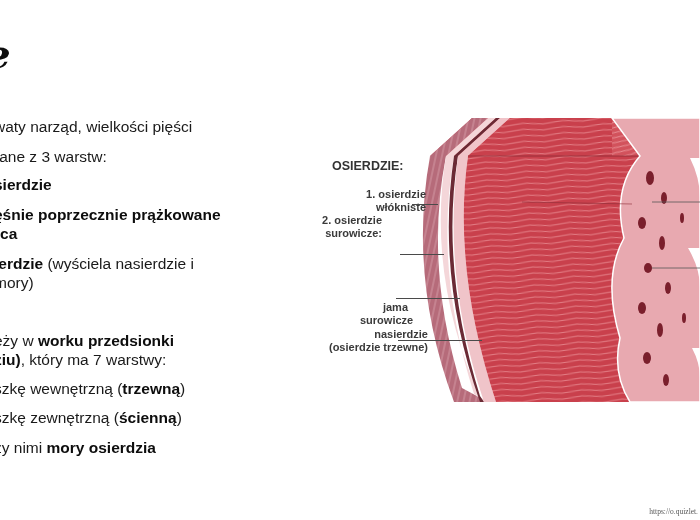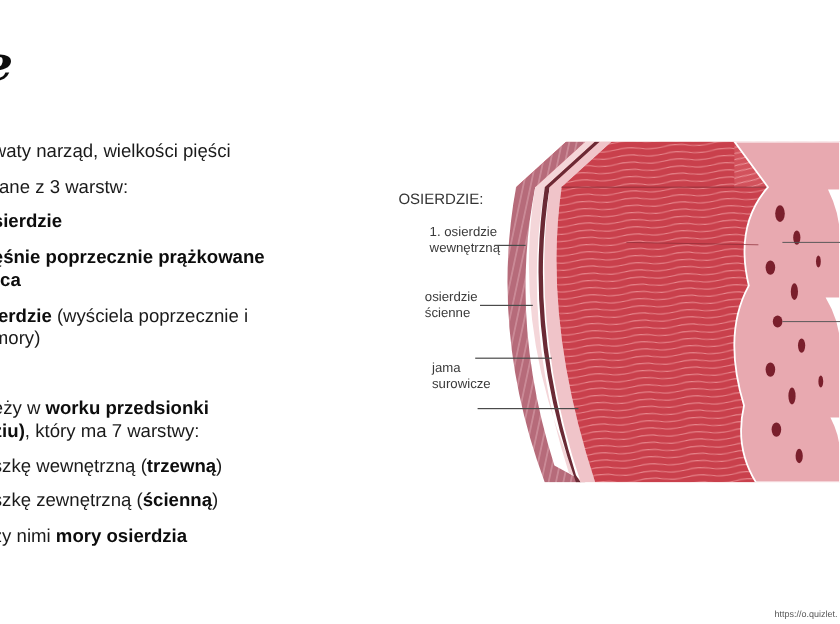--- a/index.html
+++ b/index.html
@@ -13,44 +13,44 @@
       font-size: 40px; color: #0d0d0d; letter-spacing: -1px;
     }
     .bullets { position: absolute; left: 0; top: 0; width: 300px; }
     .line {
       position: absolute; left: -6px; font-size: 15.5px; line-height: 19px;
       color: #1a1a1a; white-space: nowrap;
     }
     .line b { font-weight: bold; color: #0d0d0d; }
     .diagram {
       position: absolute; left: 312px; top: 118px; width: 388px; height: 284px;
-      overflow: hidden; background: #fff;
+      overflow: hidden; background: #fff; font-weight: bold;
     }
     .label {
       position: absolute; font-size: 11px; line-height: 13px; color: #3a3a3a;
-      text-align: left; white-space: nowrap;
+      text-align: right; white-space: nowrap;
     }
     .label.head { font-size: 12.5px; text-align: left; color: #333; }
     .leader { position: absolute; height: 1px; background: #4a4a4a; }
     .source {
-      position: absolute; right: 2px; bottom: 4px; font-size: 7.5px; color: #555;
+      position: absolute; right: 2px; bottom: 4px; font-size: 7.5px; color: #555; font-family: Liberation Serif, serif;
     }
   </style>
 </head>
 <body>
 
 <div class="title">ce</div>
 
 <div class="bullets">
   <div class="line" style="top:117px"><span>waty narząd, wielkości pięści</span></div>
   <div class="line" style="top:147px"><span>rane z 3 warstw:</span></div>
   <div class="line" style="top:175px"><b>sierdzie</b></div>
   <div class="line" style="top:205px"><b>ęśnie poprzecznie prążkowane</b></div>
   <div class="line" style="top:224px"><b>rca</b></div>
-  <div class="line" style="top:254px"><b>ierdzie</b><span> (wyściela poprzecznie i</span></div>
+  <div class="line" style="top:254px"><b>ierdzie</b><span> (wyściela nasierdzie i</span></div>
   <div class="line" style="top:273px"><span>mory)</span></div>
   <div class="line" style="top:331px"><span>eży w </span><b>worku przedsionki</b></div>
   <div class="line" style="top:350px"><b>ziu)</b><span>, który ma 7 warstwy:</span></div>
   <div class="line" style="top:379px"><span>szkę wewnętrzną (</span><b>trzewną</b><span>)</span></div>
   <div class="line" style="top:408px"><span>szkę zewnętrzną (</span><b>ścienną</b><span>)</span></div>
   <div class="line" style="top:438px"><span>zy nimi </span><b>mory osierdzia</b></div>
 </div>
 
 <div class="diagram">
   <svg width="388" height="284" viewBox="0 0 388 284">
@@ -107,33 +107,37 @@
     <line x1="340" y1="84" x2="388" y2="84" stroke="#555" stroke-width="0.8"></line>
     <line x1="340" y1="150" x2="388" y2="150" stroke="#555" stroke-width="0.8"></line>
 
     <line x1="210" y1="84" x2="320" y2="86" stroke="#8b2b35" stroke-width="0.6"></line>
   </svg>
 
   <div class="label head" style="left:20px; top:42px">OSIERDZIE:</div>
 
   <div class="label" style="left:46px; top:70px; width:68px">
     <div>1. osierdzie</div>
-    <div>wewnętrzną</div>
+    <div>włókniste</div>
   </div>
   <div class="leader" style="left:100px; top:86px; width:26px"></div>
 
+  <div class="label" style="left:8px; top:96px; width:62px">
+    <div>2. osierdzie</div>
+    <div>surowicze:</div>
+  </div>
 
-  <div class="label" style="left:42px; top:124px; width:56px">
-    <div>osierdzie</div>
-    <div>ścienne</div>
-  </div>
   <div class="leader" style="left:88px; top:136px; width:44px"></div>
 
   <div class="label" style="left:48px; top:183px; width:48px">
     <div>jama</div>
     <div>surowicze</div>
   </div>
   <div class="leader" style="left:84px; top:180px; width:64px"></div>
 
+  <div class="label" style="left:6px; top:210px; width:110px">
+    <div>nasierdzie</div>
+    <div>(osierdzie trzewne)</div>
+  </div>
   <div class="leader" style="left:86px; top:222px; width:84px"></div>
 </div>
 
 <div class="source">https://o.quizlet.</div>
 
 </body></html>

